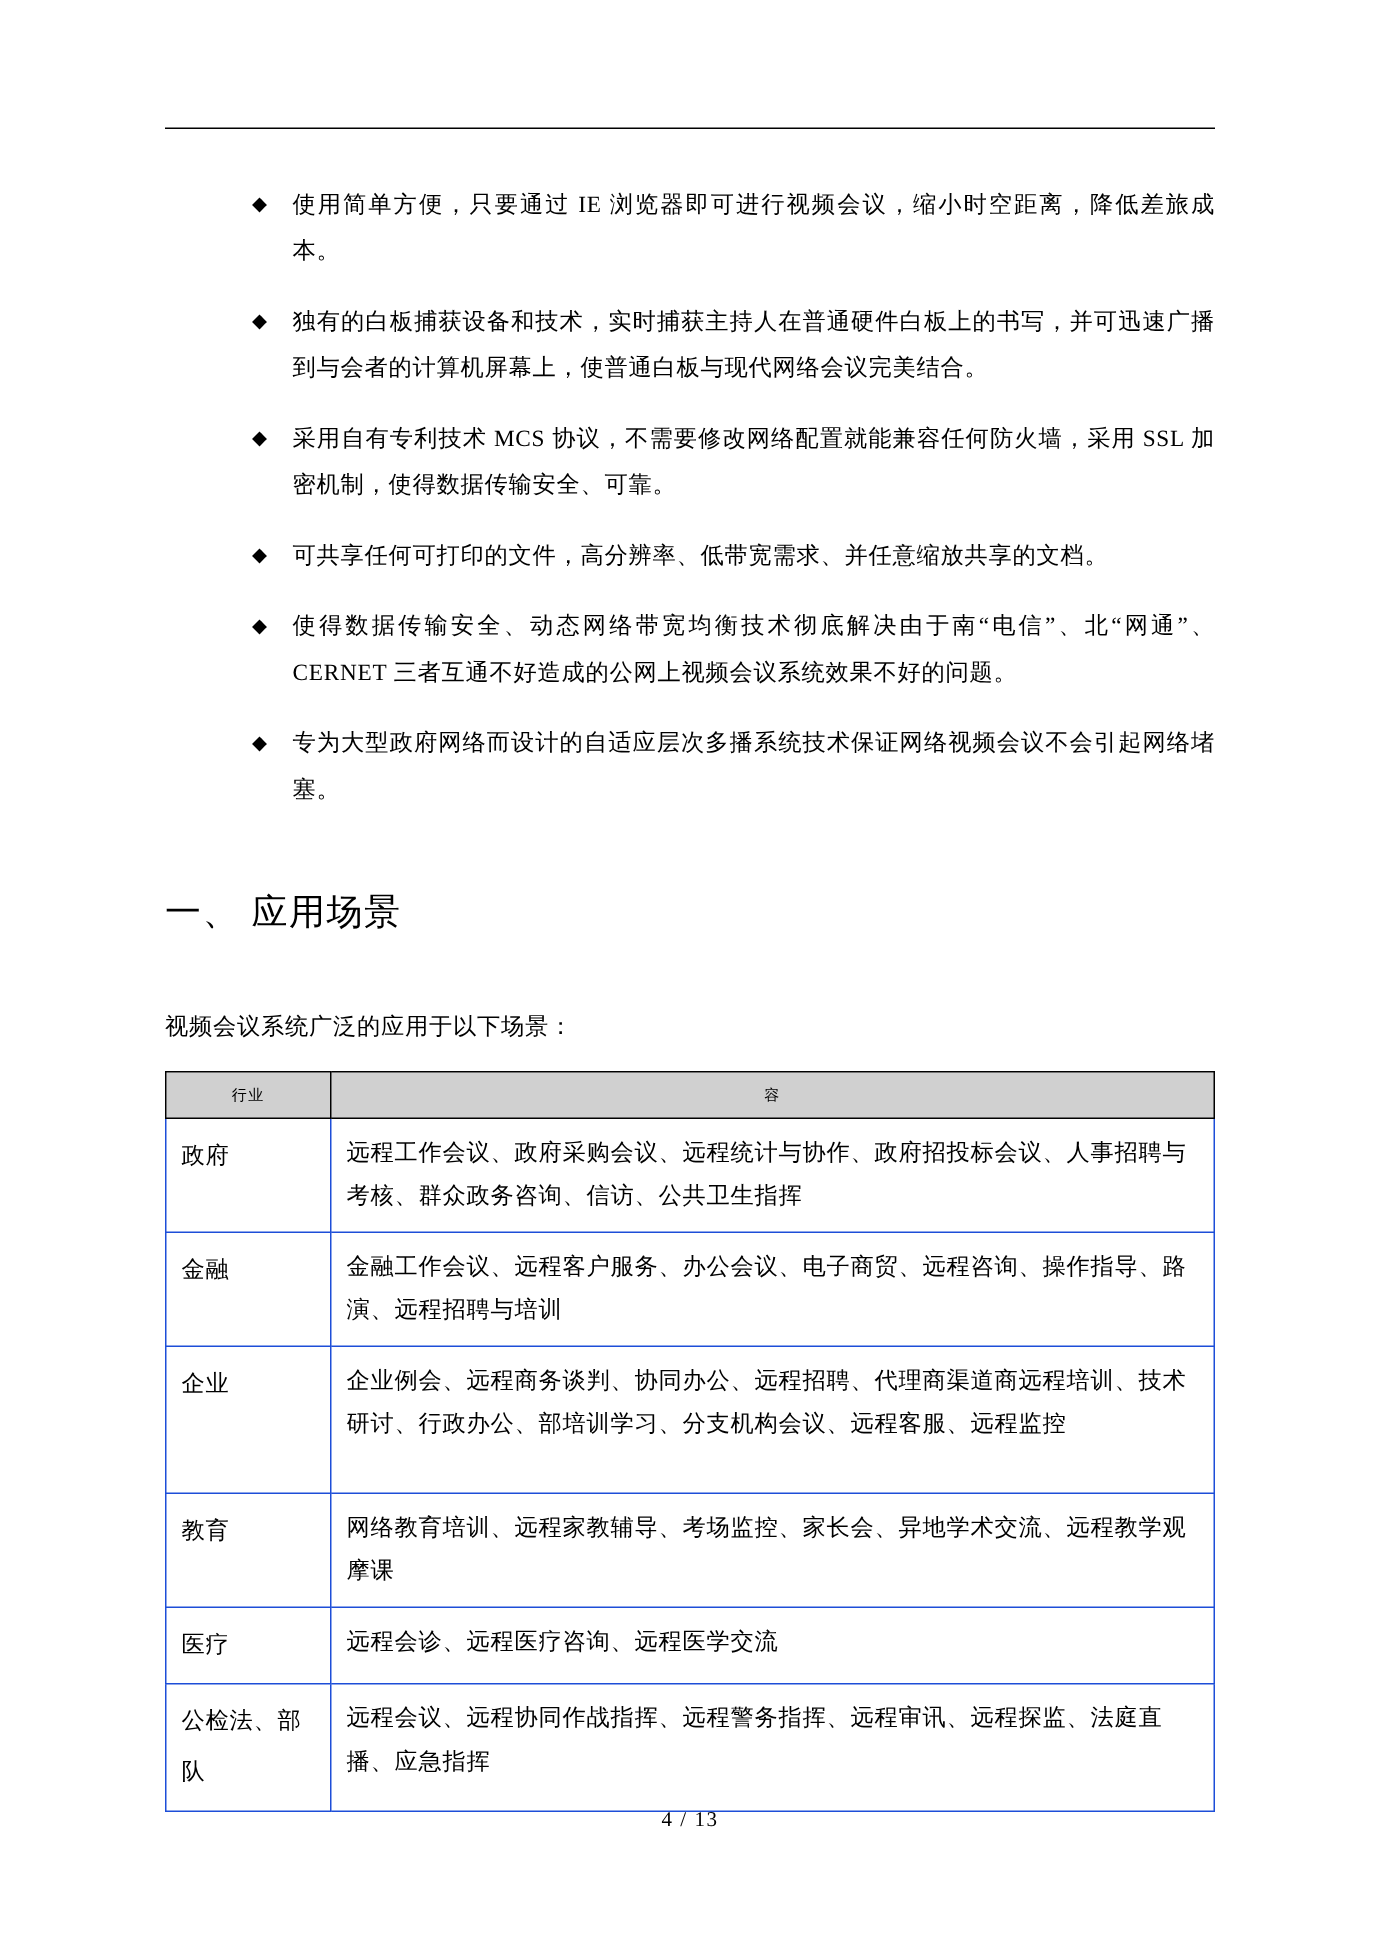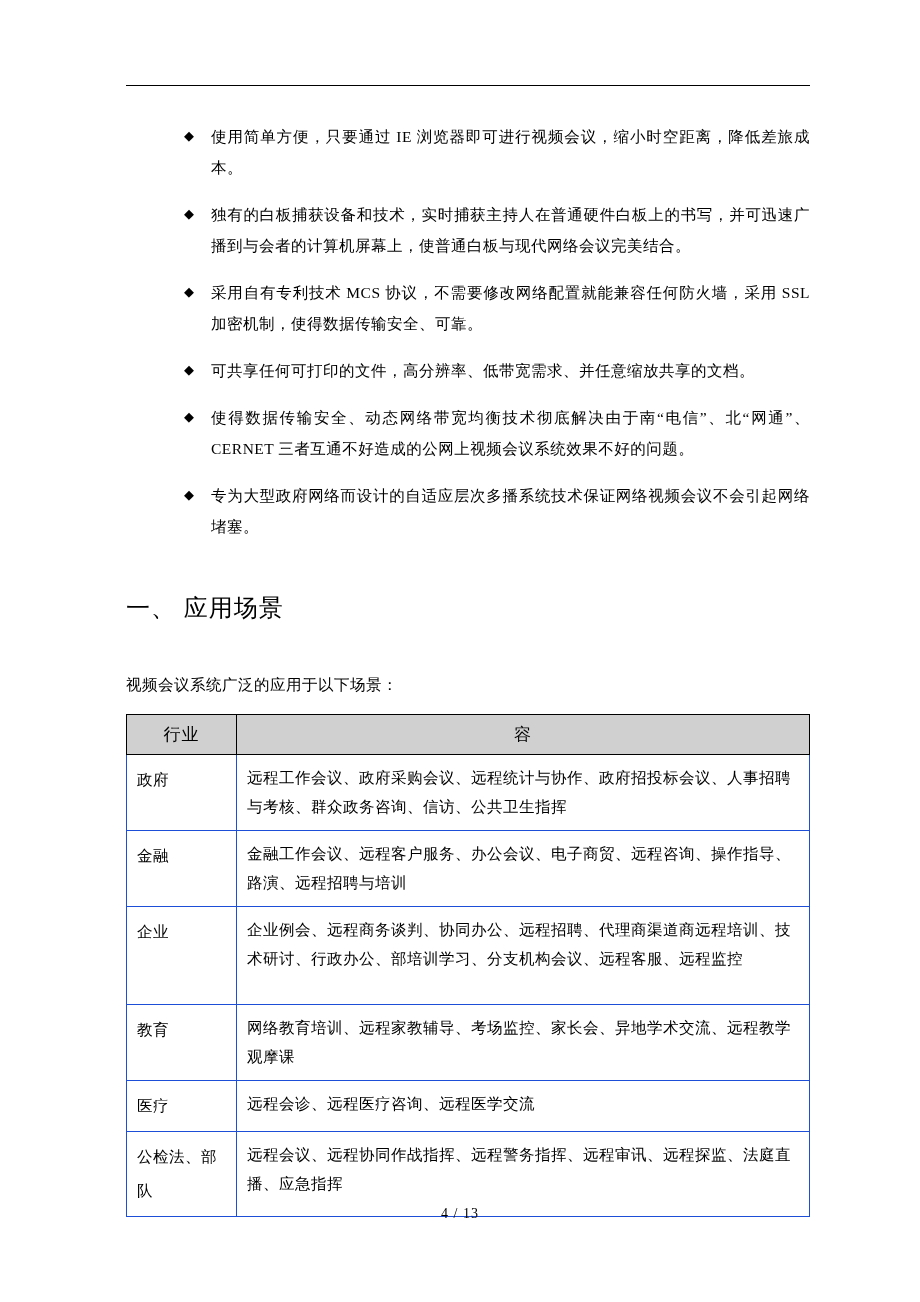--- a/index.html
+++ b/index.html
@@ -6,21 +6,20 @@
     body {
       width: 920px;
       height: 1302px;
       background: #fff;
       font-family: "SimSun", "宋体", serif;
       color: #000;
       position: relative;
     }
     .page {
       padding: 85px 110px 0 110px;
-      margin-left: 16px;
     }
     .header-line {
       border-top: 1.5px solid #000;
       margin-bottom: 35px;
       width: 100%;
     }
     .bullets {
       padding-left: 60px;
       margin-bottom: 50px;
     }
@@ -59,21 +58,21 @@
       border-collapse: collapse;
       font-size: 15.5px;
     }
     th {
       background: #d0d0d0;
       border: 1px solid #000;
       padding: 8px 20px;
       text-align: center;
       font-weight: normal;
       font-family: "SimHei", "黑体", sans-serif;
-      font-size: 17px;
+      font-size: 10px;
       letter-spacing: 1px;
     }
     th:first-child, td:first-child {
       width: 110px;
     }
     td {
       border: 1px solid #1d4ed8;
       padding: 8px 10px;
       line-height: 1.9;
       vertical-align: top;

